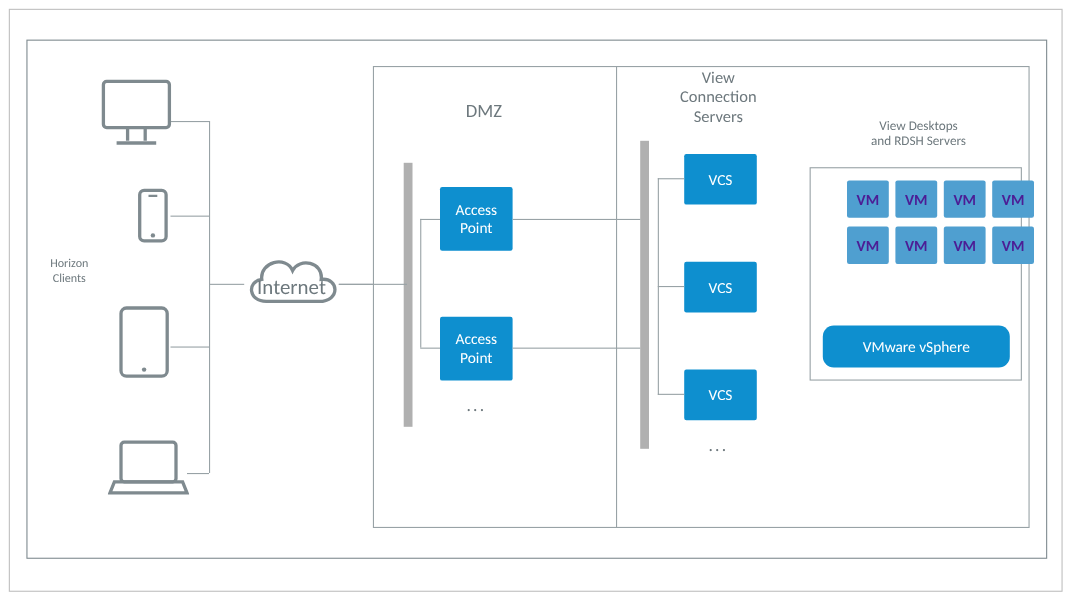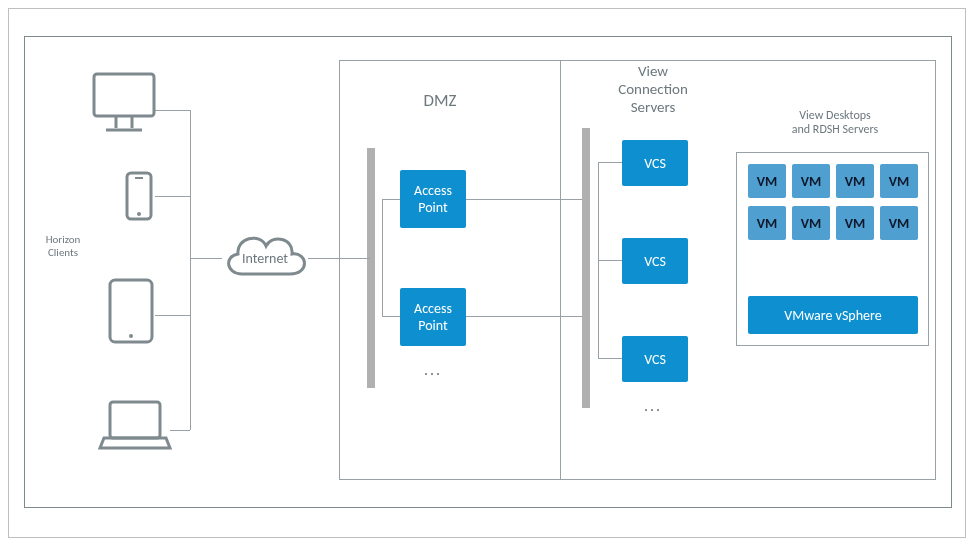--- a/index.html
+++ b/index.html
@@ -3,21 +3,21 @@
 <meta charset="utf-8">
 <style>
   * { box-sizing: border-box; margin: 0; padding: 0; }
   body { font-family: Calibri, Arial, sans-serif; background: #fff; }
   .canvas { position: relative; width: 975px; height: 548px; }
   .outer-frame { position: absolute; left: 8px; top: 8px; width: 958px; height: 530px; border: 1px solid #bfbfbf; }
   .inner-frame { position: absolute; left: 24px; top: 36px; width: 928px; height: 472px; border: 1px solid #7f8a8f; }
   .label { color: #6d787d; text-align: center; }
   .ellipsis { color: #6d787d; letter-spacing: 2px; font-size: 16px; }
   .blue-box { background: #0e8fcf; color: #fff; display: flex; align-items: center; justify-content: center; text-align: center; border-radius: 2px; font-size: 14px; }
-  .vm-box { background: #4f9fd0; color: #0f172a; display: flex; align-items: center; justify-content: center; font-weight: bold; border-radius: 2px; font-size: 14px; }
+  .vm-box { background: #4f9fd0; color: #4c1d95; display: flex; align-items: center; justify-content: center; font-weight: bold; border-radius: 2px; font-size: 14px; margin-left: 22px; }
   .bar { background: #b0b0b0; }
   svg.icon { stroke: #7f8a8f; fill: none; stroke-width: 3; }
   .hline { position: absolute; height: 0; border-top: 1px solid #98a2a6; }
   .vline { position: absolute; width: 0; border-left: 1px solid #98a2a6; }
 </style>
 </head>
 <body>
 
 <div class="canvas">
   <div class="outer-frame"></div>
@@ -77,21 +77,21 @@
   </svg>
 
   <svg class="icon" style="position:absolute; left:98px; top:398px;" width="74" height="56" viewBox="0 0 74 56">
     <rect x="12" y="4" width="50" height="36" rx="3"></rect>
     <path d="M6 40 L68 40 L72 50 L2 50 Z"></path>
   </svg>
 
   <svg class="icon" style="position:absolute; left:218px; top:224px;" width="94" height="66" viewBox="0 0 94 66">
     <path d="M24 50 C8 50 6 32 20 30 C18 14 42 8 48 22 C54 10 76 14 74 30 C90 28 92 50 72 50 Z"></path>
   </svg>
-  <div class="label" style="position:absolute; left:232px; top:250px; width:66px; font-size:14px;">Internet</div>
+  <div class="label" style="position:absolute; left:232px; top:250px; width:66px; font-size:19px;">Internet</div>
 
   <svg class="icon" style="position:absolute; left:352px; top:56px;" width="48" height="40" viewBox="0 0 48 40" stroke-width="2">
     <rect x="5" y="14" width="18" height="22" fill="#7f8a8f" stroke="none"></rect>
     <rect x="23" y="6" width="20" height="30" fill="#7f8a8f" stroke="none"></rect>
     <rect x="26" y="10" width="3" height="3" fill="#fff" stroke="none"></rect>
     <rect x="32" y="10" width="3" height="3" fill="#fff" stroke="none"></rect>
     <rect x="38" y="10" width="3" height="3" fill="#fff" stroke="none"></rect>
     <rect x="26" y="16" width="3" height="3" fill="#fff" stroke="none"></rect>
     <rect x="32" y="16" width="3" height="3" fill="#fff" stroke="none"></rect>
     <rect x="38" y="16" width="3" height="3" fill="#fff" stroke="none"></rect>
@@ -136,21 +136,21 @@
   <div class="vm-box" style="position:absolute; left:748px; top:164px; width:38px; height:34px;">VM</div>
   <div class="vm-box" style="position:absolute; left:792px; top:164px; width:38px; height:34px;">VM</div>
   <div class="vm-box" style="position:absolute; left:836px; top:164px; width:38px; height:34px;">VM</div>
   <div class="vm-box" style="position:absolute; left:880px; top:164px; width:38px; height:34px;">VM</div>
 
   <div class="vm-box" style="position:absolute; left:748px; top:206px; width:38px; height:34px;">VM</div>
   <div class="vm-box" style="position:absolute; left:792px; top:206px; width:38px; height:34px;">VM</div>
   <div class="vm-box" style="position:absolute; left:836px; top:206px; width:38px; height:34px;">VM</div>
   <div class="vm-box" style="position:absolute; left:880px; top:206px; width:38px; height:34px;">VM</div>
 
-  <div class="blue-box" style="position:absolute; left:748px; top:296px; width:170px; height:38px; font-size:14px;">VMware vSphere</div>
+  <div class="blue-box" style="position:absolute; left:748px; top:296px; width:170px; height:38px; font-size:14px;border-radius:10px;">VMware vSphere</div>
 
   <div class="hline" style="left:308px; top:258px; width:62px;"></div>
   <div class="vline" style="left:382px; top:199px; height:117px;"></div>
   <div class="hline" style="left:382px; top:199px; width:18px;"></div>
   <div class="hline" style="left:382px; top:316px; width:18px;"></div>
   <div class="hline" style="left:466px; top:199px; width:116px;"></div>
   <div class="hline" style="left:466px; top:316px; width:116px;"></div>
   <div class="vline" style="left:598px; top:162px; height:197px;"></div>
   <div class="hline" style="left:598px; top:162px; width:24px;"></div>
   <div class="hline" style="left:598px; top:260px; width:24px;"></div>

